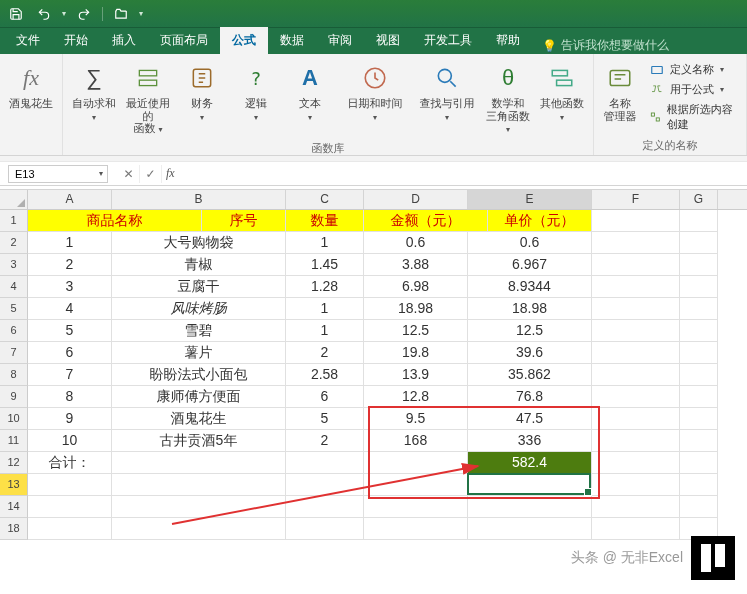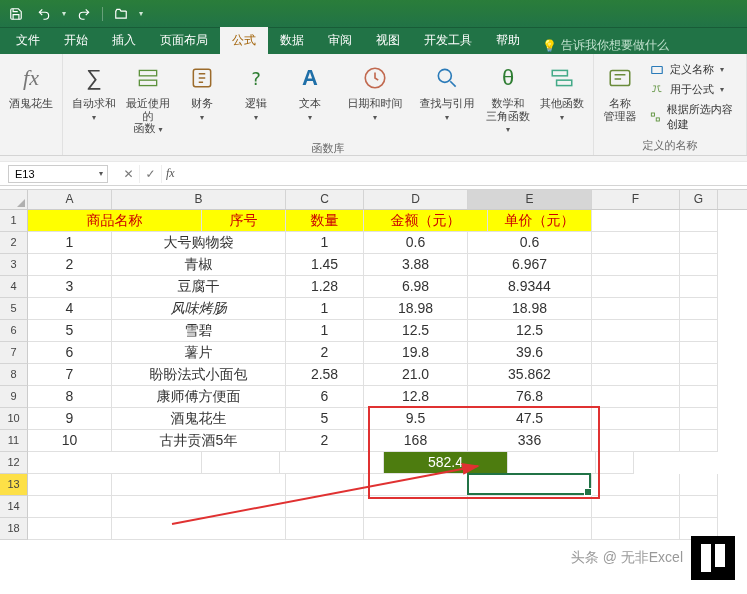--- a/index.html
+++ b/index.html
@@ -14,21 +14,21 @@
   .qat .qat-btn { color: #fff; width: 20px; height: 20px; display: flex; align-items: center; justify-content: center; cursor: pointer; }
   .qat .qat-sep { width:1px; height:14px; background: rgba(255,255,255,0.3); }
 
   
   .tabs {
     background: #217346; height: 26px; display: flex; align-items: flex-end; padding-left: 4px;
   }
   .tab {
     color: #fff; padding: 5px 12px 5px 12px; font-size: 12px; cursor: pointer;
   }
-  .tab.active { background: #f3f3f3; color: #a16207; font-weight: normal; }
+  .tab.active { background: #f3f3f3; color: #0369a1; font-weight: bold; }
   .tellme { display:flex; align-items:center; gap:4px; color:#bfe0cd; padding-left:10px; }
   .tellme-bulb { font-size:12px; }
 
   
   .ribbon {
     background: #f3f3f3; height: 102px; border-bottom: 1px solid #d4d4d4;
     display: flex; align-items: stretch;
   }
   .group {
     border-right: 1px solid #e1e1e1; display:flex; flex-direction:column; justify-content:space-between;
@@ -395,21 +395,21 @@
         <div class="cell" style="width: 104px;">19.8</div>
         <div class="cell" style="width: 124px;">39.6</div>
         <div class="cell" style="width: 88px;"></div>
         <div class="cell" style="width: 38px;"></div>
       </div>
       <div class="row">
         <div class="row-head">8</div>
         <div class="cell" style="width: 84px;">7</div>
         <div class="cell" style="width: 174px;">盼盼法式小面包</div>
         <div class="cell" style="width: 78px;">2.58</div>
-        <div class="cell" style="width: 104px;">21.0</div>
+        <div class="cell" style="width: 104px;">13.9</div>
         <div class="cell" style="width: 124px;">35.862</div>
         <div class="cell" style="width: 88px;"></div>
         <div class="cell" style="width: 38px;"></div>
       </div>
       <div class="row">
         <div class="row-head">9</div>
         <div class="cell" style="width: 84px;">8</div>
         <div class="cell" style="width: 174px;">康师傅方便面</div>
         <div class="cell" style="width: 78px;">6</div>
         <div class="cell" style="width: 104px;">12.8</div>
@@ -432,20 +432,21 @@
         <div class="cell" style="width: 84px;">10</div>
         <div class="cell" style="width: 174px;">古井贡酒5年</div>
         <div class="cell" style="width: 78px;">2</div>
         <div class="cell" style="width: 104px;">168</div>
         <div class="cell" style="width: 124px;">336</div>
         <div class="cell" style="width: 88px;"></div>
         <div class="cell" style="width: 38px;"></div>
       </div>
       <div class="row">
         <div class="row-head">12</div>
+        <div class="cell" style="width: 84px; text-align: center;">合计：</div>
         <div class="cell" style="width: 174px;"></div>
         <div class="cell" style="width: 78px;"></div>
         <div class="cell" style="width: 104px;"></div>
         <div class="cell sum-cell" style="width: 124px;">582.4</div>
         <div class="cell" style="width: 88px;"></div>
         <div class="cell" style="width: 38px;"></div>
       </div>
       <div class="row">
         <div class="row-head sel">13</div>
         <div class="cell" style="width: 84px;"></div>

